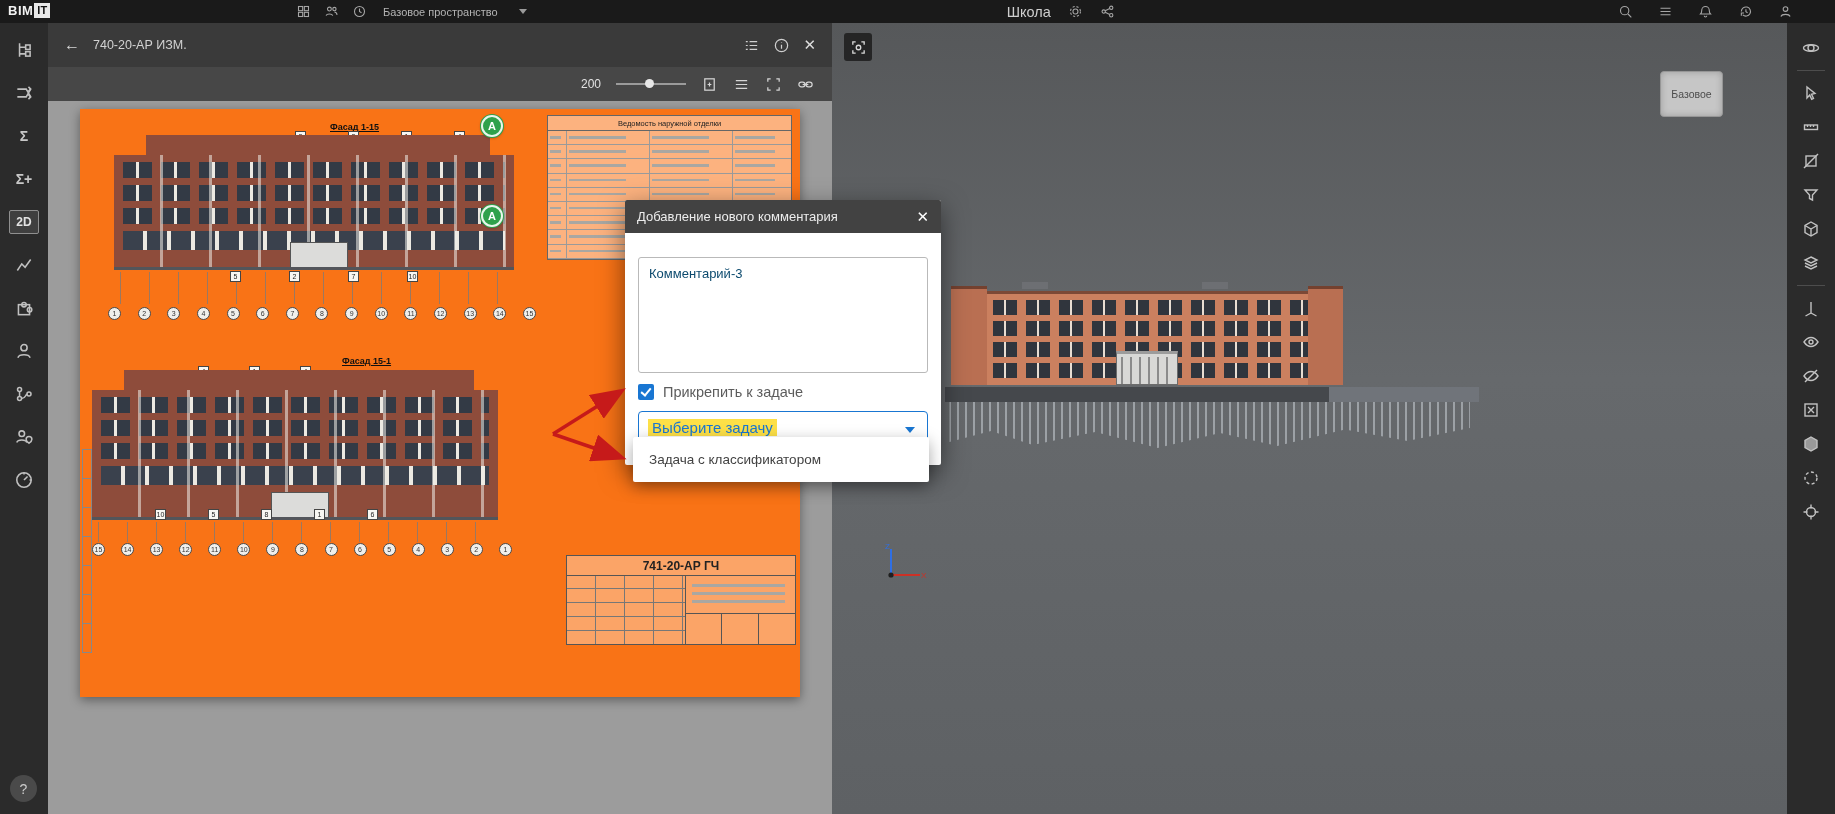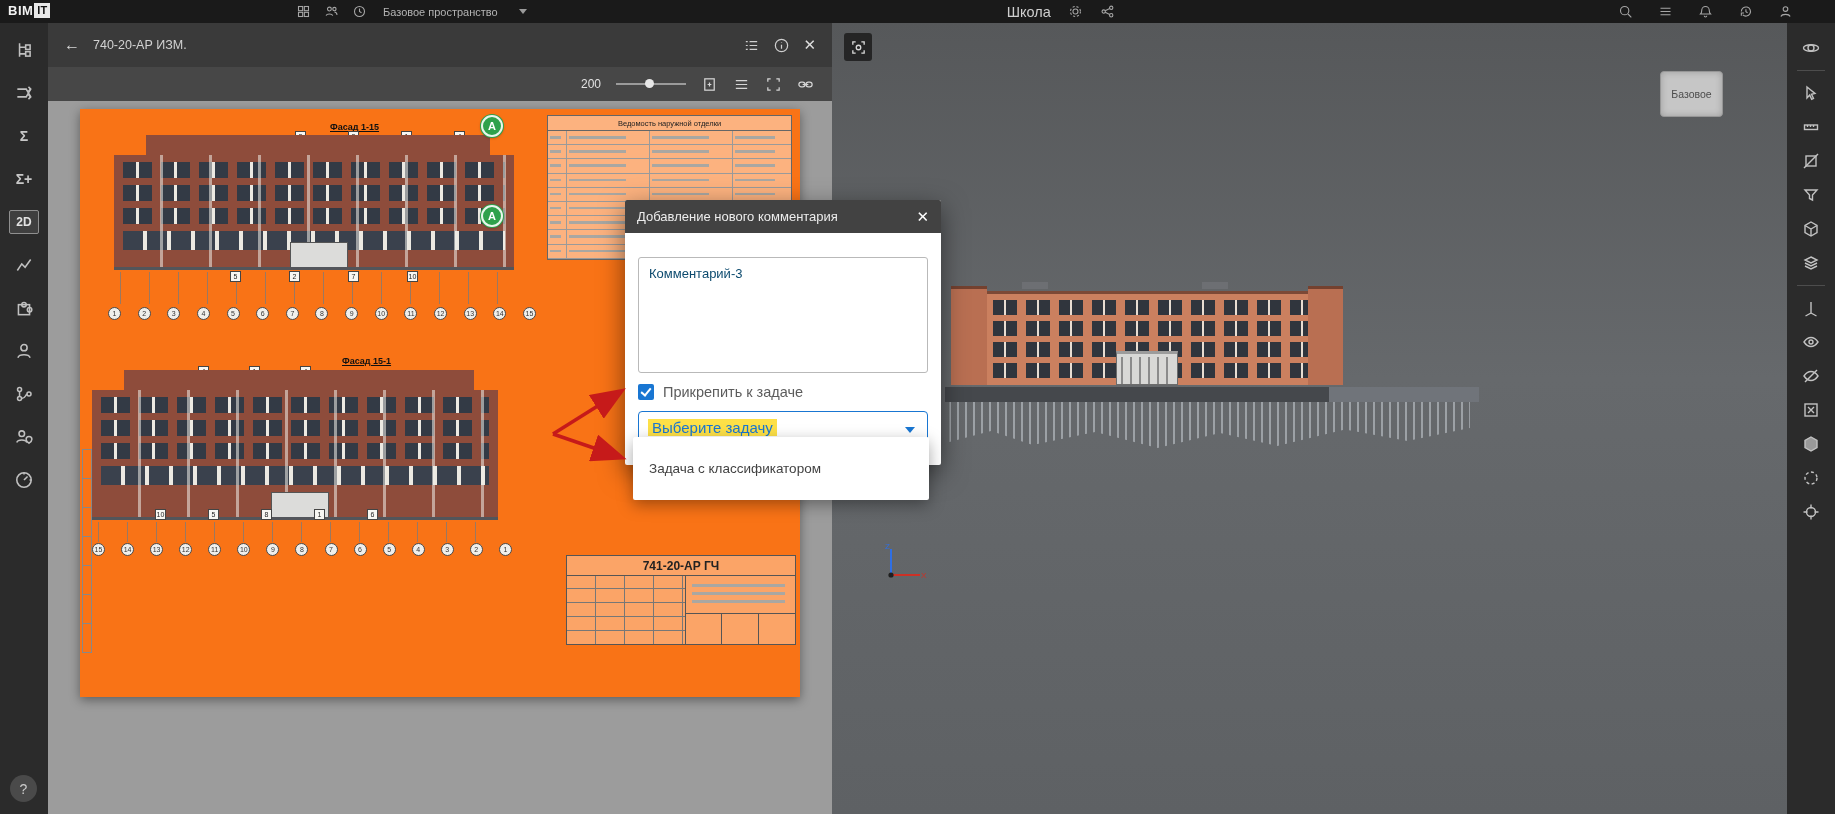--- a/index.html
+++ b/index.html
@@ -129,21 +129,21 @@
   .comment-input { width:100%; height:116px; border:1px solid #b9b9b9; border-radius:3px; resize:none;
                    font:13px "Liberation Sans", sans-serif; padding:8px 10px; color:#0c4a6e; outline:none; background:#fff; }
   .attach-row { display:flex; align-items:center; gap:9px; margin:7px 0 11px; font-size:14.5px; color:#5c5c5c; cursor:pointer; }
   .attach-cb { appearance:none; -webkit-appearance:none; width:16px; height:16px; background:#1976d2; border-radius:2px; position:relative; flex:none; cursor:pointer; }
   .attach-cb::after { content:""; position:absolute; left:5px; top:1.5px; width:4px; height:8px;
                       border:solid #fff; border-width:0 2px 2px 0; transform:rotate(40deg); }
   .task-select { position:relative; height:36px; border:1px solid #1976d2; border-radius:4px; cursor:pointer; }
   .select-label { position:absolute; top:-7px; left:9px; background:#fde047; padding:0 4px; font-size:15px; color:#1976d2;margin-top:14px; }
   .select-caret { position:absolute; right:12px; top:15px; width:0; height:0; border:5px solid transparent; border-top:6px solid #1976d2; }
   .task-menu { position:absolute; left:633px; top:437px; width:296px; background:#fff; z-index:45;
-               box-shadow:0 5px 16px rgba(0,0,0,.35); border-radius:2px; padding:13px 0; }
+               box-shadow:0 5px 16px rgba(0,0,0,.35); border-radius:2px; padding:4px 0; }
   .task-option { height:37px; line-height:37px; padding-left:16px; font-size:13.5px; color:#424242; cursor:pointer; }
 
   
   .annot { position:absolute; inset:0; z-index:60; pointer-events:none; }
 </style>
 </head>
 <body>
 
 <div class="app">
 

